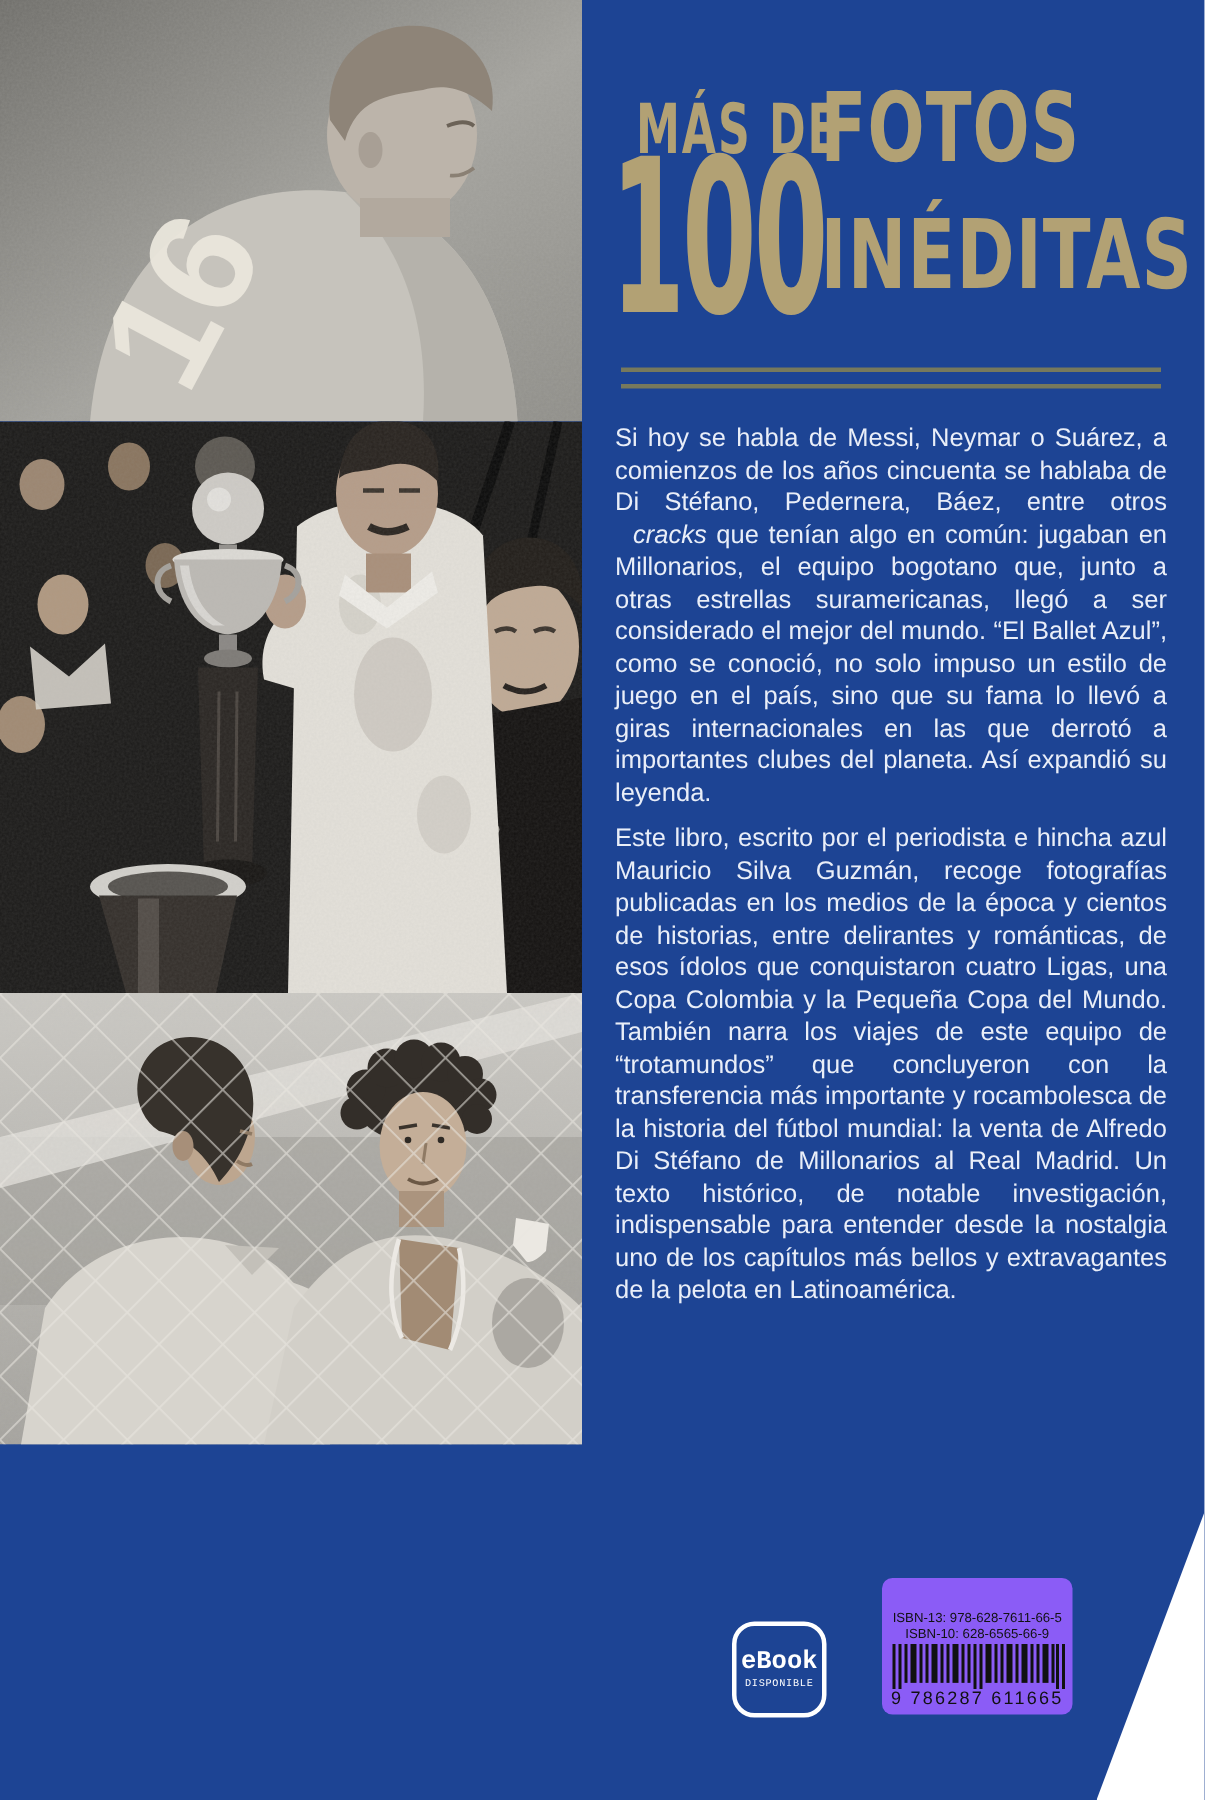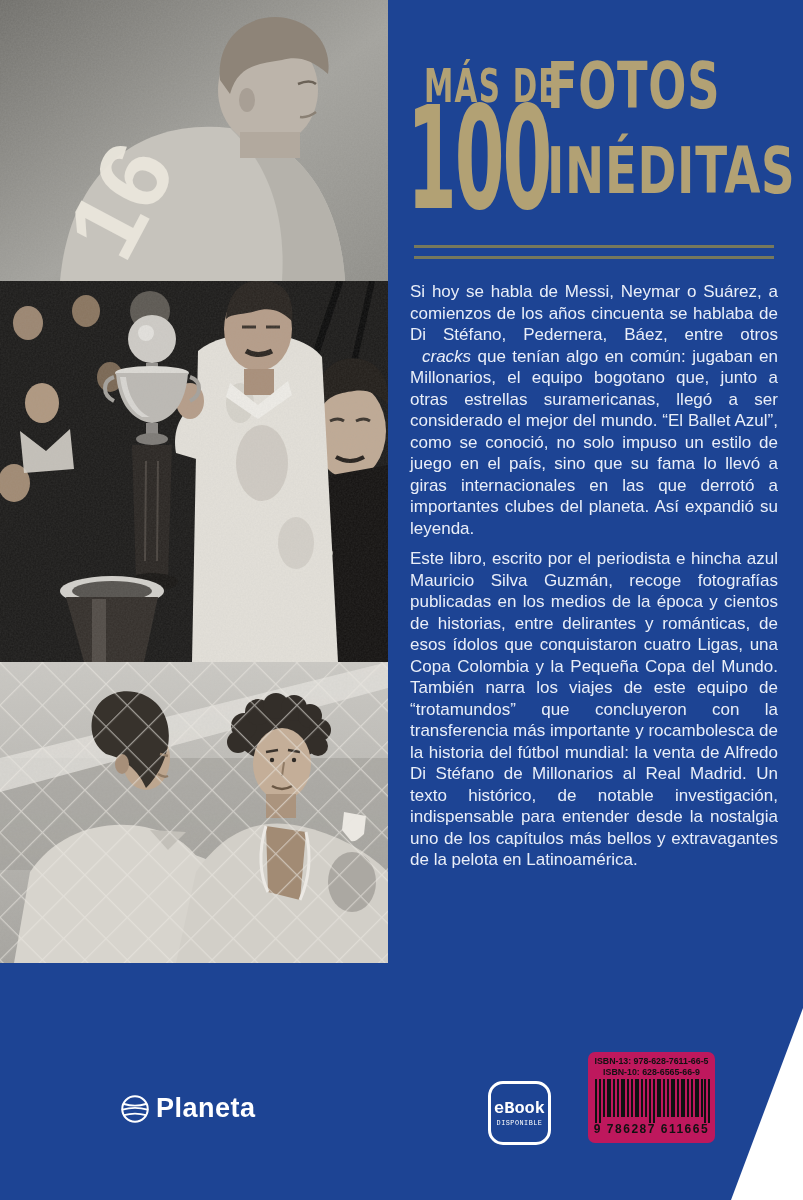--- a/index.html
+++ b/index.html
@@ -51,22 +51,22 @@
   .ebook{
     position:absolute;left:488px;top:1081px;width:57px;height:58px;
     border:3px solid #ffffff;border-radius:15px;color:#ffffff;
     display:flex;flex-direction:column;align-items:center;justify-content:center;font-family:Liberation Mono, monospace;
   }
   .ebook-label{font-size:17px;font-weight:600;line-height:1;}
   .ebook-sub{font-size:6.8px;letter-spacing:0.5px;margin-top:3px;line-height:1;}
 
   .barcode{
     position:absolute;left:588px;top:1052px;width:127px;height:91px;
-    background:#be185d;border-radius:7px;box-sizing:border-box;
-    padding:4px 5px 4px 5px;display:flex;flex-direction:column;align-items:center;font-weight:bold;
+    background:#8b5cf6;border-radius:7px;box-sizing:border-box;
+    padding:21px 5px 4px 5px;display:flex;flex-direction:column;align-items:center;
   }
   .isbn-line{font-size:8.8px;line-height:10.5px;color:#111111;white-space:nowrap;}
   .bars{width:117px;height:44px;margin-top:2px;}
   .barcode-number{font-size:12px;letter-spacing:1.5px;color:#111111;line-height:13px;}
 
   .corner-cut{
     position:absolute;left:731px;top:1008px;width:72px;height:192px;
     background:#ffffff;clip-path:polygon(100% 0, 100% 100%, 0 100%);
   }
 </style>
@@ -230,29 +230,20 @@
   <div class="t t-fotos">FOTOS</div>
   <div class="t t-ined">INÉDITAS</div>
 
   <div class="divider"></div>
 
   <div class="synopsis">
     <p><span>Si hoy se habla de Messi, Neymar o Suárez, a comienzos de los años cincuenta se hablaba de Di Stéfano, Pedernera, Báez, entre otros </span><i>cracks</i><span> que tenían algo en común: jugaban en Millonarios, el equipo bogotano que, junto a otras estrellas suramericanas, llegó a ser considerado el mejor del mundo. “El Ballet Azul”, como se conoció, no solo impuso un estilo de juego en el país, sino que su fama lo llevó a giras internacionales en las que derrotó a importantes clubes del planeta. Así expandió su leyenda.</span></p>
     <p>Este libro, escrito por el periodista e hincha azul Mauricio Silva Guzmán, recoge fotografías publicadas en los medios de la época y cientos de historias, entre delirantes y románticas, de esos ídolos que conquistaron cuatro Ligas, una Copa Colombia y la Pequeña Copa del Mundo. También narra los viajes de este equipo de “trotamundos” que concluyeron con la transferencia más importante y rocambolesca de la historia del fútbol mundial: la venta de Alfredo Di Stéfano de Millonarios al Real Madrid. Un texto histórico, de notable investigación, indispensable para entender desde la nostalgia uno de los capítulos más bellos y extravagantes de la pelota en Latinoamérica.</p>
   </div>
 
-  <div class="planeta">
-    <svg viewBox="0 0 36 36">
-      <circle cx="18" cy="18" r="15.3" fill="none" stroke="#ffffff" stroke-width="2.4"></circle>
-      <path d="M4.8,12 Q18,16 31.2,12" fill="none" stroke="#ffffff" stroke-width="2.2" stroke-linecap="round"></path>
-      <path d="M3,18.8 Q18,14.6 33,18.8" fill="none" stroke="#ffffff" stroke-width="2.2" stroke-linecap="round"></path>
-      <path d="M4.8,25.4 Q18,21.6 31.2,25.4" fill="none" stroke="#ffffff" stroke-width="2.2" stroke-linecap="round"></path>
-    </svg>
-    <span class="planeta-name">Planeta</span>
-  </div>
 
   <div class="ebook">
     <span class="ebook-label">eBook</span>
     <span class="ebook-sub">DISPONIBLE</span>
   </div>
 
   <div class="barcode">
     <div class="isbn-line">ISBN-13: 978-628-7611-66-5</div>
     <div class="isbn-line">ISBN-10: 628-6565-66-9</div>
     <svg class="bars" viewBox="0 0 117 44" preserveAspectRatio="none">

